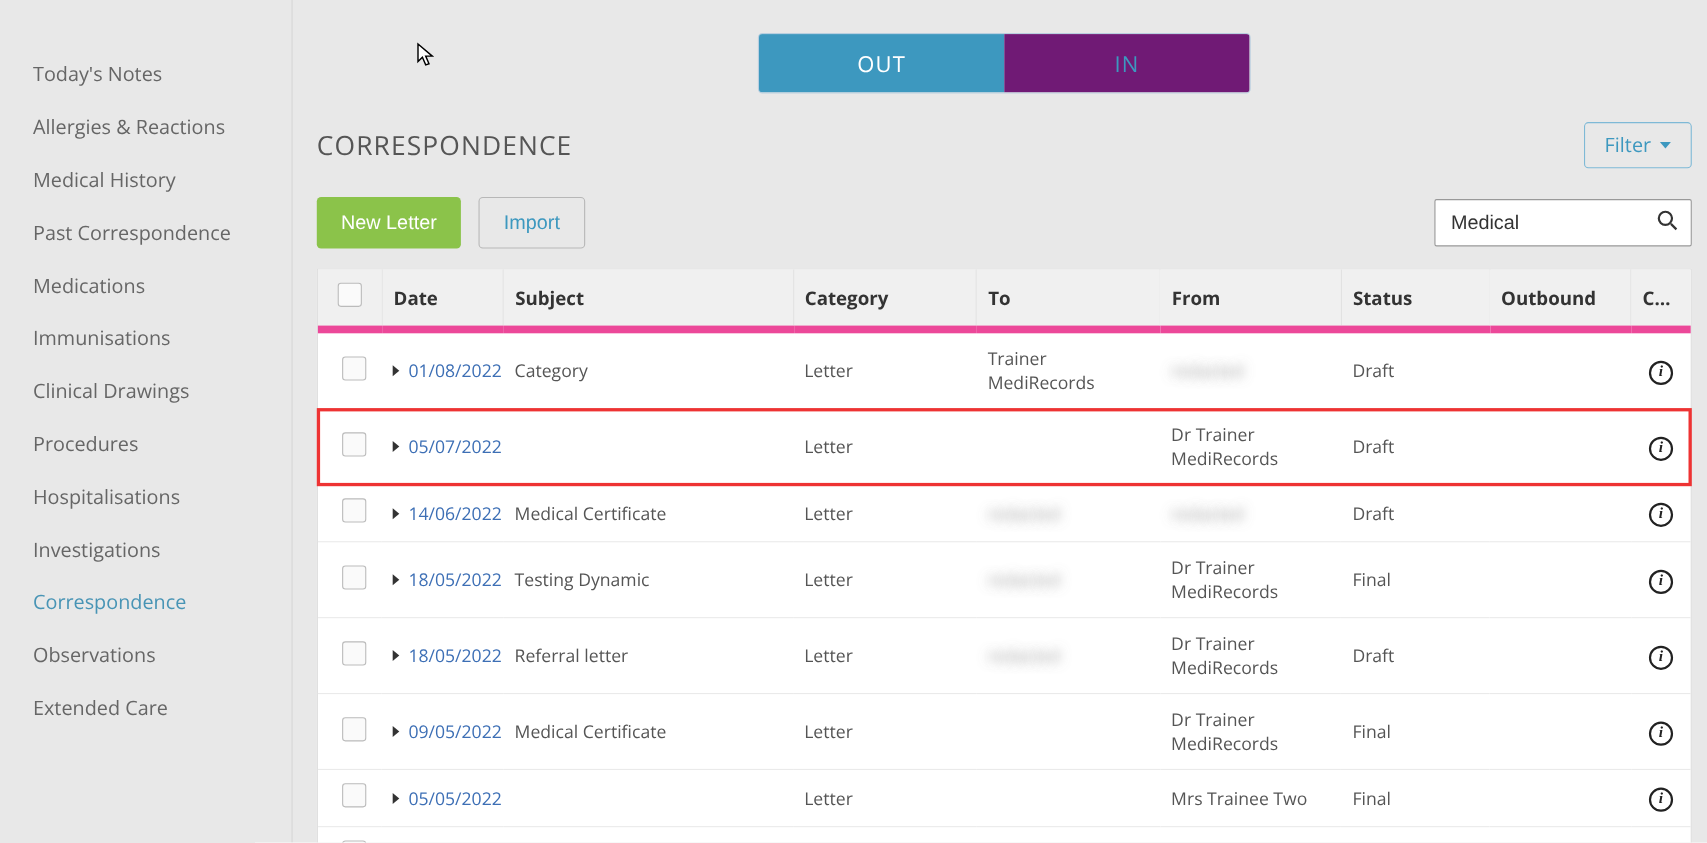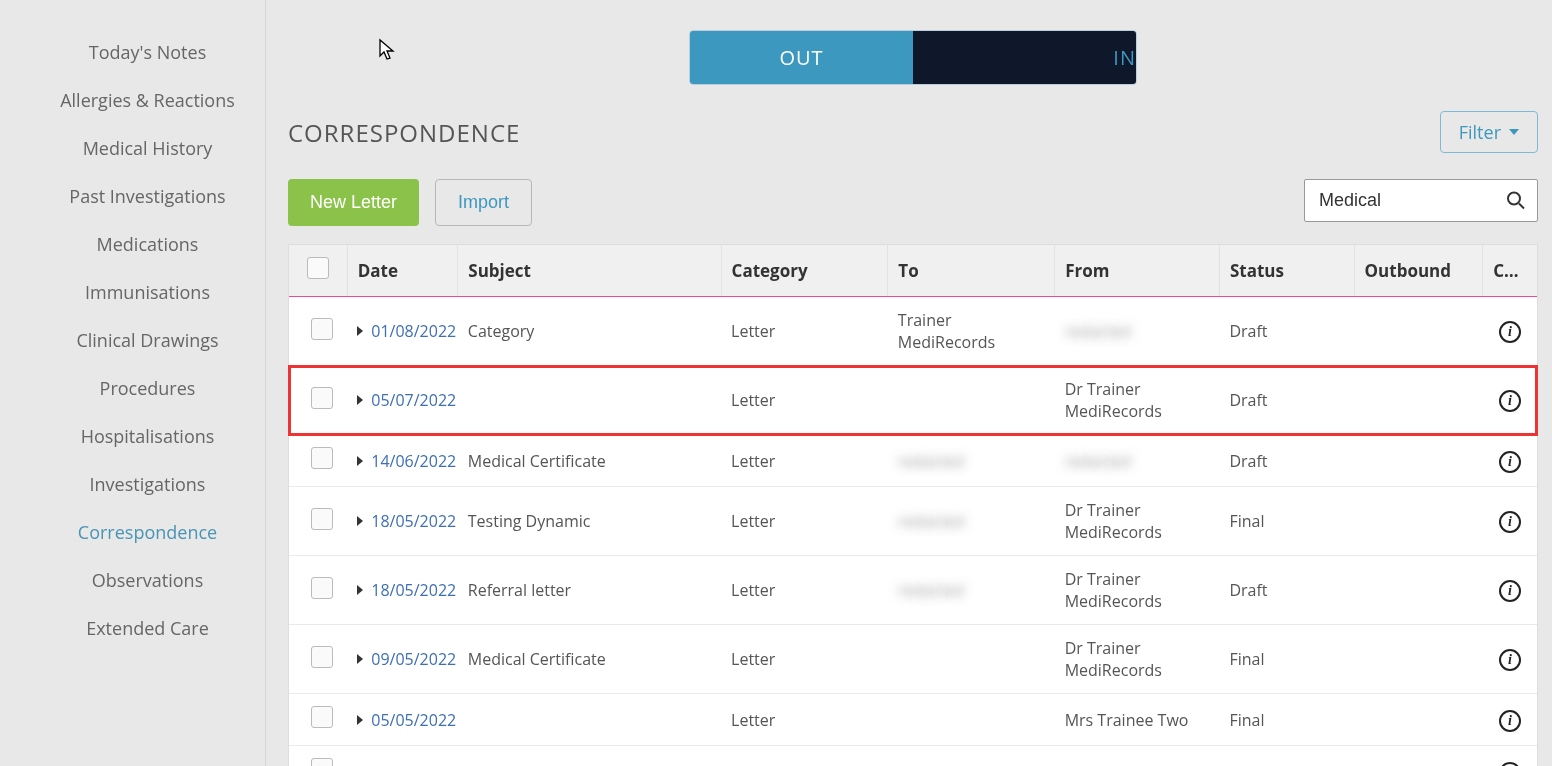--- a/index.html
+++ b/index.html
@@ -9,23 +9,22 @@
     background: #e8e8e8;
     width: 1552px;
     height: 766px;
     overflow: hidden;
     color: #555;
     font-size: 17px;
   }
   .app { display: flex; height: 100%; }
   .sidebar {
     width: 266px;
-    padding: 28px 0 0 0;
+    padding: 44px 0 0 0;
     border-right: 1px solid #d6d6d6;
-    text-align: center;
   }
   .sidebar-item {
     padding: 12px 0 12px 30px;
     font-size: 18px;
     color: #666;
     cursor: pointer;
   }
   .sidebar-item.active { color: #4894b5; }
   .main {
     flex: 1;
@@ -47,21 +46,21 @@
   }
   .tab {
     flex: 1;
     text-align: center;
     padding: 13px 0;
     font-size: 20px;
     letter-spacing: 1px;
     cursor: pointer;
   }
   .tab.active { background: #3d98bf; color: #fff; }
-  .tab.inactive { background: #0f172a; color: #3d98bf; text-align: right; }
+  .tab.inactive { background: #701a75; color: #3d98bf; }
   .heading-row {
     display: flex;
     justify-content: space-between;
     align-items: center;
     margin-top: 26px;
   }
   .heading {
     font-size: 24px;
     letter-spacing: 1px;
     color: #555;
@@ -75,20 +74,21 @@
     font-size: 18px;
     background: #e8e8e8;
     display: flex;
     align-items: center;
     gap: 8px;
     cursor: pointer;
   }
   .action-row {
     display: flex;
     justify-content: space-between;
+    align-items: center;
     margin-top: 26px;
   }
   .action-left { display: flex; gap: 16px; }
   .btn-primary {
     background: #8bc34a;
     color: #fff;
     border: none;
     border-radius: 4px;
     padding: 12px 22px;
     font-size: 18px;
@@ -125,21 +125,21 @@
   }
   .table-wrap {
     margin-top: 18px;
     background: #fff;
     border: 1px solid #ddd;
   }
   table { width: 100%; border-collapse: collapse; table-layout: fixed; }
   th {
     text-align: left;
     background: #f0f0f0;
-    border-bottom: 1px solid #ec4899;
+    border-bottom: 7px solid #ec4899;
     border-right: 1px solid #e2e2e2;
     padding: 12px 10px;
     font-weight: 700;
     font-size: 17px;
     color: #333;
     white-space: nowrap;
     overflow: hidden;
     text-overflow: ellipsis;
   }
   th:last-child { border-right: none; }
@@ -219,21 +219,21 @@
   }
 </style>
 </head>
 <body>
 
 <div class="app">
   <div class="sidebar" id="sidebar">
       <div class="sidebar-item">Today's Notes</div>
       <div class="sidebar-item">Allergies &amp; Reactions</div>
       <div class="sidebar-item">Medical History</div>
-      <div class="sidebar-item">Past Investigations</div>
+      <div class="sidebar-item">Past Correspondence</div>
       <div class="sidebar-item">Medications</div>
       <div class="sidebar-item">Immunisations</div>
       <div class="sidebar-item">Clinical Drawings</div>
       <div class="sidebar-item">Procedures</div>
       <div class="sidebar-item">Hospitalisations</div>
       <div class="sidebar-item">Investigations</div>
       <div class="sidebar-item active">Correspondence</div>
       <div class="sidebar-item">Observations</div>
       <div class="sidebar-item">Extended Care</div>
     </div>

